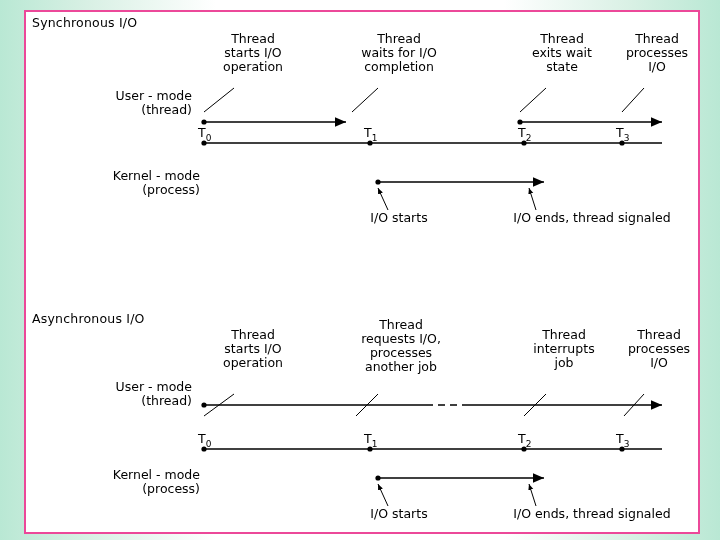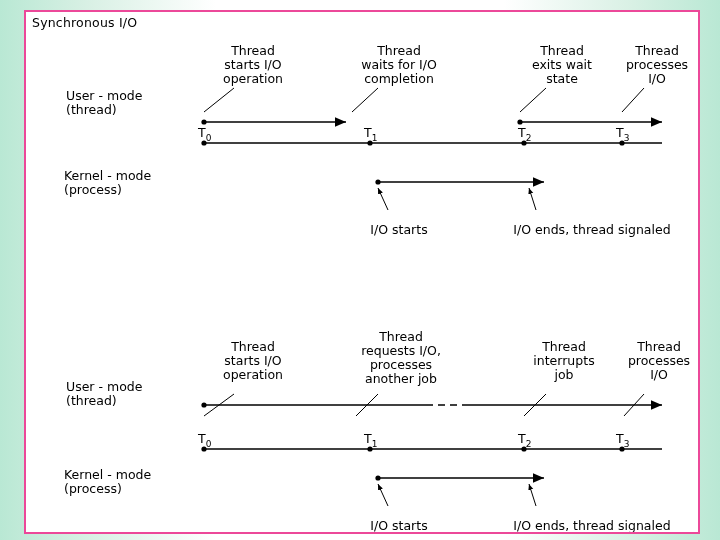--- a/index.html
+++ b/index.html
@@ -18,22 +18,22 @@
     overflow:hidden;
   }
   .lbl{
     position:absolute;
     color:#000000;
     font-family:"DejaVu Sans", sans-serif;
     white-space:pre;
     line-height:1.12;
   }
   .sec-title{font-size:12.5px;letter-spacing:0.2px;}
-  .side-label{font-size:12.5px;text-align:left;}
-  .note{font-size:12.5px;text-align:center;margin-top:12px;}
+  .side-label{font-size:12.5px;text-align:right;}
+  .note{font-size:12.5px;text-align:center;}
   .tmark{font-size:12.5px;text-align:center;}
   .tmark sub{font-size:9px;}
   svg{position:absolute;left:0;top:0;width:672px;height:520px;overflow:visible;}
 </style>
 </head>
 <body>
 
 <div id="slide">
 
   <svg viewBox="0 0 672 520">
@@ -144,20 +144,21 @@
   <div class="lbl tmark" style="left:338px;top:114px;"><span>T</span><sub>1</sub></div>
   <div class="lbl tmark" style="left:492px;top:114px;"><span>T</span><sub>2</sub></div>
   <div class="lbl tmark" style="left:590px;top:114px;"><span>T</span><sub>3</sub></div>
 
   <div class="lbl side-label" style="left:38px;top:157px;width:136px;">Kernel - mode
 (process)</div>
 
   <div class="lbl note" style="left:318px;top:199px;width:110px;">I/O starts</div>
   <div class="lbl note" style="left:456px;top:199px;width:220px;">I/O ends, thread signaled</div>
 
+  <div class="lbl sec-title" style="left:6px;top:300px;">Asynchronous I/O</div>
 
   <div class="lbl note" style="left:172px;top:316px;width:110px;">Thread
 starts I/O
 operation</div>
   <div class="lbl note" style="left:312px;top:306px;width:126px;">Thread
 requests I/O,
 processes
 another job</div>
   <div class="lbl note" style="left:482px;top:316px;width:112px;">Thread
 interrupts

